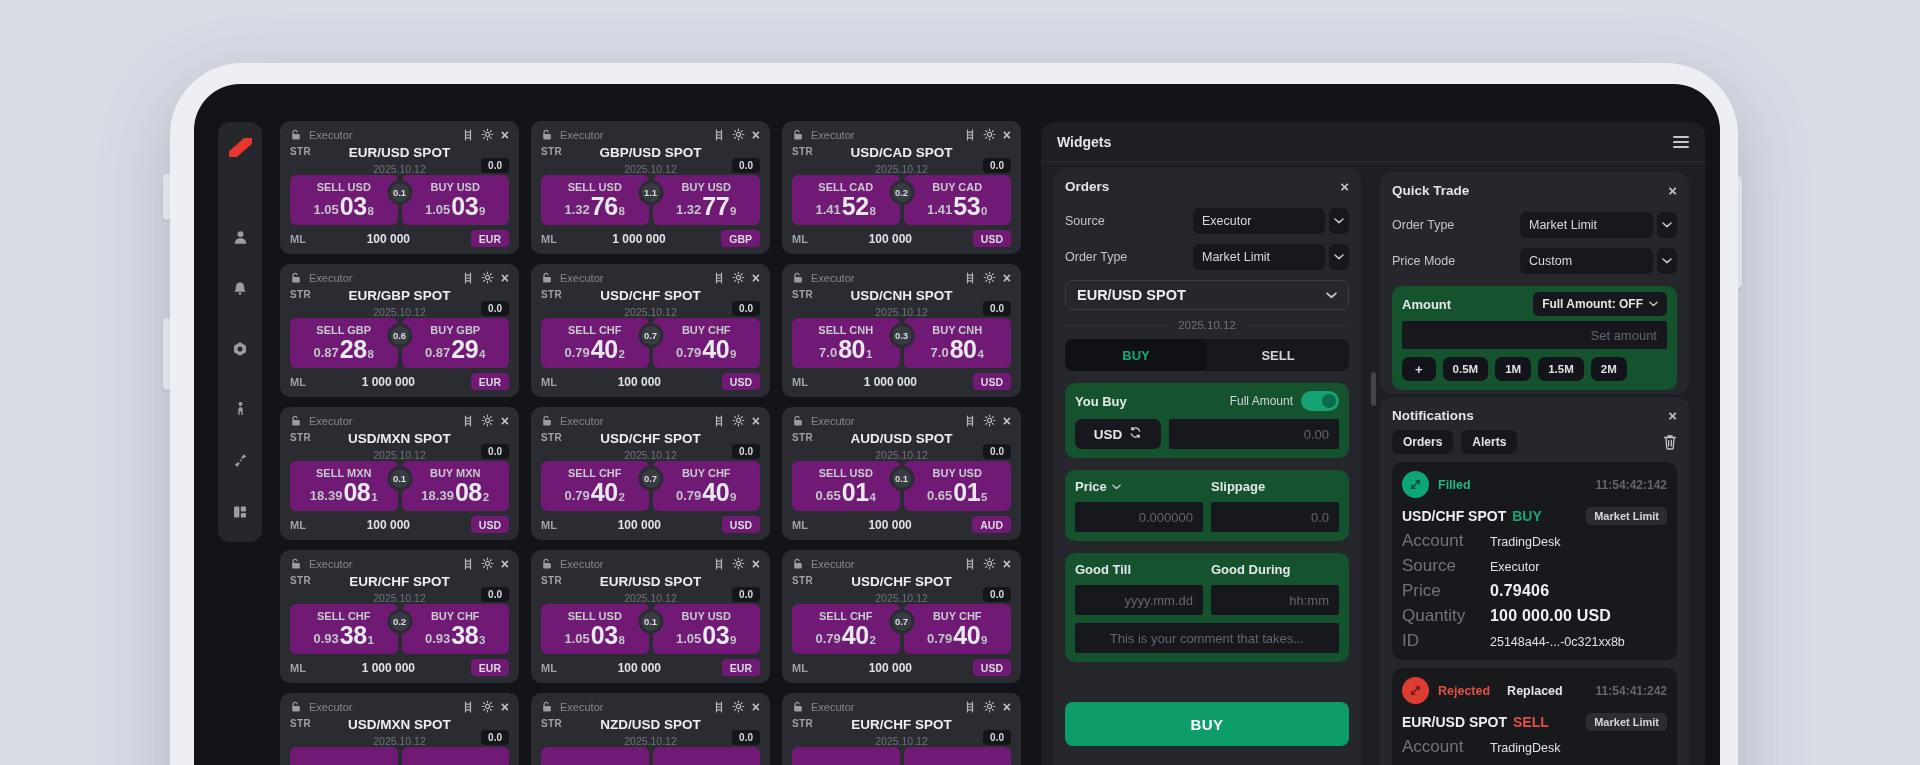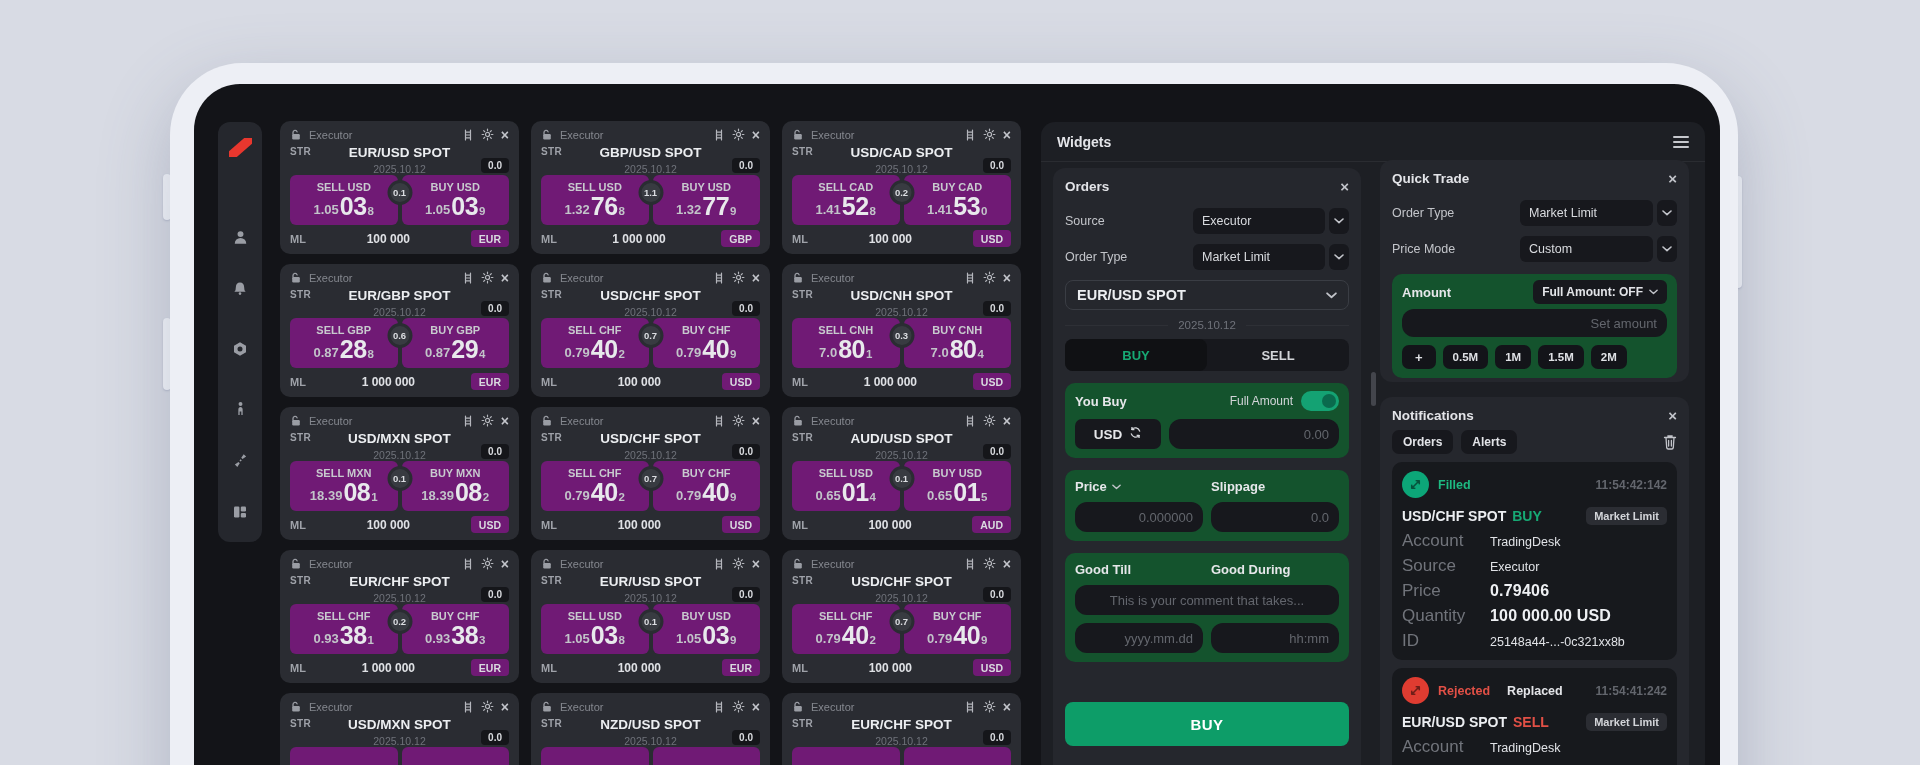--- a/index.html
+++ b/index.html
@@ -63,21 +63,21 @@
   .widgets { position:absolute; left:847px; top:38px; width:664px; bottom:-12px;
     background:#1d1f24; border-radius:14px; }
   .widgets-head { height:40px; display:flex; align-items:center; padding:0 16px;
     border-bottom:1px solid #2a2c31; }
   .widgets-title { font-size:14px; font-weight:700; color:#e3e4e8; }
   .hamb { margin-left:auto; display:flex; flex-direction:column; gap:3px; cursor:pointer; }
   .hamb i { display:block; width:16px; height:2px; background:#c6c8cd; border-radius:1px; }
 
   .card { position:absolute; background:#25272d; border-radius:12px; padding:10px 12px; }
   .orders-card { left:12px; top:46px; width:308px; height:640px; }
-  .quick-card { left:339px; top:38px; width:309px; height:222px; }
+  .quick-card { left:339px; top:50px; width:309px; height:222px; }
   .notif-card { left:339px; top:275px; width:309px; height:420px; }
   .wscroll { position:absolute; left:330px; top:250px; width:5px; height:34px; border-radius:3px; background:#43454c; }
 
   .card-title-row { display:flex; align-items:center; height:16px; }
   .card-title { font-size:13.5px; font-weight:700; color:#e3e4e8; }
   .close { margin-left:auto; font-size:15px; font-weight:700; color:#c2c4ca; line-height:1; cursor:pointer; }
 
   .frow { position:relative; height:26px; margin-top:10px; display:flex; align-items:center; }
   .frow.first { margin-top:14px; }
   .flabel { font-size:12.5px; color:#c3c5ca; }
@@ -103,21 +103,21 @@
 
   .sub-card { background:#14532d; border-radius:10px; margin-top:12px; padding:9px 10px; }
   .sc-row1 { display:flex; align-items:center; height:18px; }
   .sc-strong { font-size:13px; font-weight:700; color:#e6e7ea; }
   .fa-label { margin-left:auto; font-size:12px; color:#d3d5d9; margin-right:8px; }
   .toggle { width:38px; height:20px; border-radius:10px; background:#14a273; position:relative; cursor:pointer; }
   .toggle .knob { position:absolute; right:3px; top:3px; width:14px; height:14px; border-radius:50%; background:#0a6a4d; }
   .sc-row2 { display:flex; gap:8px; margin-top:9px; }
   .cur-btn { width:86px; height:30px; background:#17181d; border-radius:7px; display:flex;
     align-items:center; justify-content:center; gap:7px; font-size:13.5px; font-weight:700; color:#e6e7ea; cursor:pointer; }
-  .tinput { height:30px; background:#17181d; border-radius:12px; border:none; outline:none;
+  .tinput { height:30px; background:#17181d; border-radius:2px; border:none; outline:none;
     color:#8f929a; font-size:13px; padding:0 10px; font-family:inherit; width:100%; }
   .tinput::placeholder { color:#63666d; }
   .r { text-align:right; } .c { text-align:center; }
   .half-row { display:flex; gap:8px; align-items:center; }
   .half { flex:1; display:flex; align-items:center; }
   .inputs-row { display:flex; gap:8px; margin-top:8px; }
   .inputs-row > * { flex:1; }
   .chev-s { margin-left:5px; display:flex; }
 
   .buy-btn { height:44px; margin-top:40px; background:#0d9d68; border-radius:8px; color:#fff;
@@ -1136,25 +1136,25 @@
         <div class="sub-card">
           <div class="half-row">
             <span class="half">
                 <span class="sc-strong">Good Till</span>
               </span>
             <span class="half">
                 <span class="sc-strong">Good During</span>
               </span>
           </div>
           <div class="inputs-row">
-            <input class="tinput c" placeholder="This is your comment that takes..." style="">
+            <input class="tinput r" placeholder="yyyy.mm.dd" style="">
+            <input class="tinput r" placeholder="hh:mm" style="">
           </div>
           <div class="inputs-row">
-            <input class="tinput r" placeholder="yyyy.mm.dd" style="">
-            <input class="tinput r" placeholder="hh:mm" style="">
+            <input class="tinput c" placeholder="This is your comment that takes..." style="">
           </div>
         </div>
 
         <div class="buy-btn">BUY</div>
       </div>
 
       <div class="card quick-card">
         <div class="card-title-row">
           <span class="card-title">Quick Trade</span>
           <span class="close">×</span>

